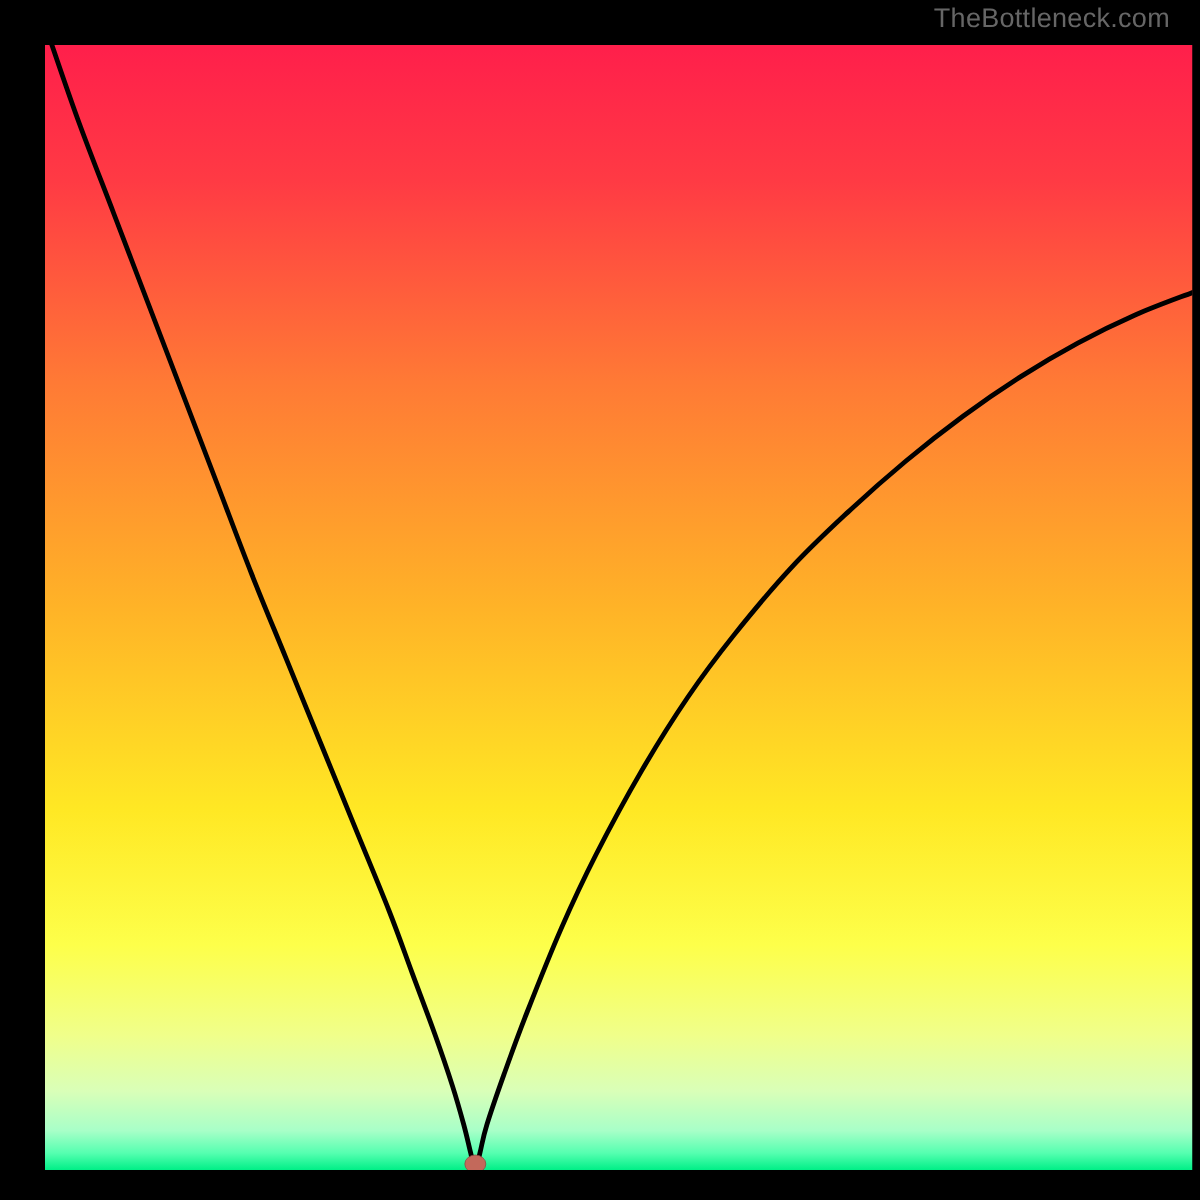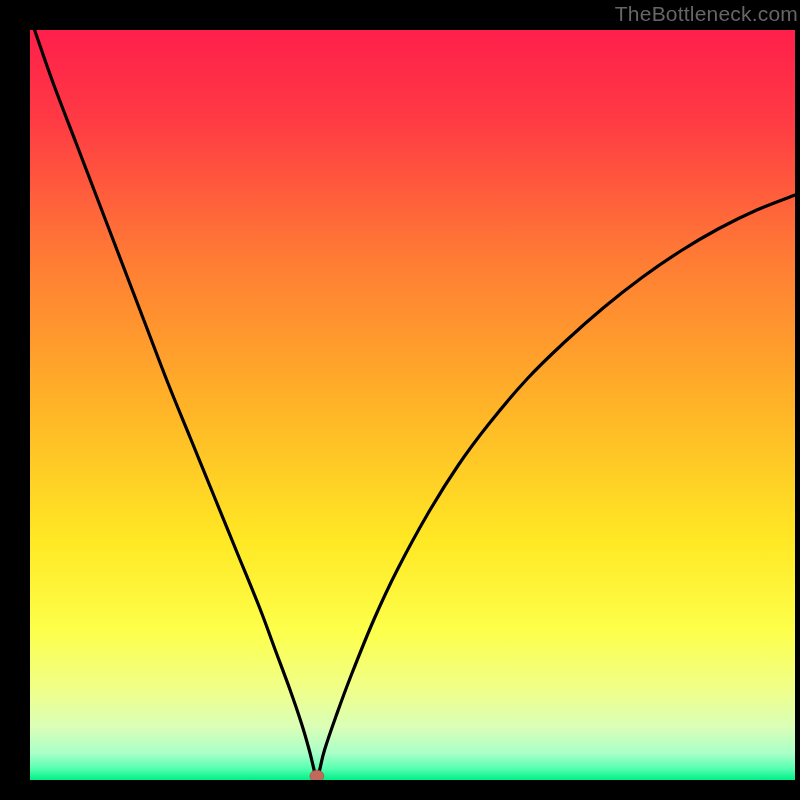--- a/index.html
+++ b/index.html
@@ -19,23 +19,23 @@
     height: 800px;
     background: #000;
   }
   .plot {
     position: absolute;
     box-sizing: border-box;
   }
   .watermark {
     position: absolute;
     top: 2px;
-    right: 2px;
+    right: 20px;
     color: #666;
-    font-size: 21px;
+    font-size: 18px;
     font-weight: 500;
     letter-spacing: 0.2px;
   }
   svg { display: block; }
 </style>
 </head>
 <body>
 
 <div class="frame">
   <div class="plot" id="plot" style="left: 30px; top: 30px; width: 765px; height: 750px;">

